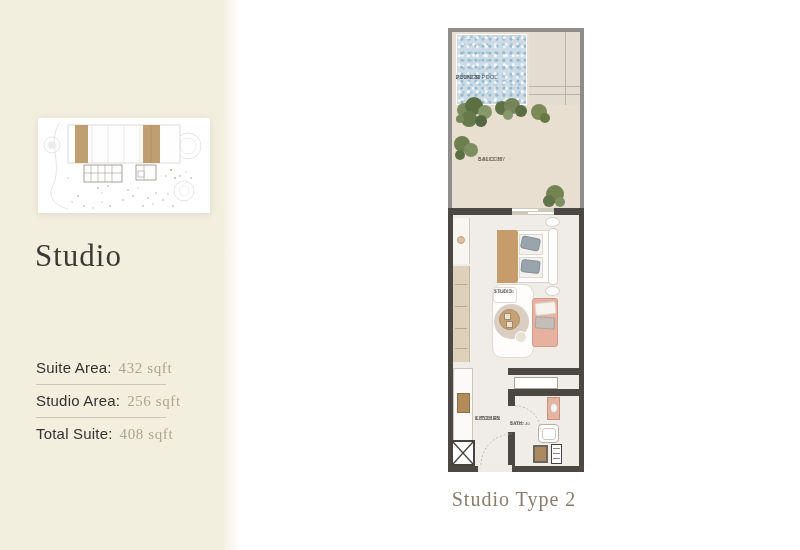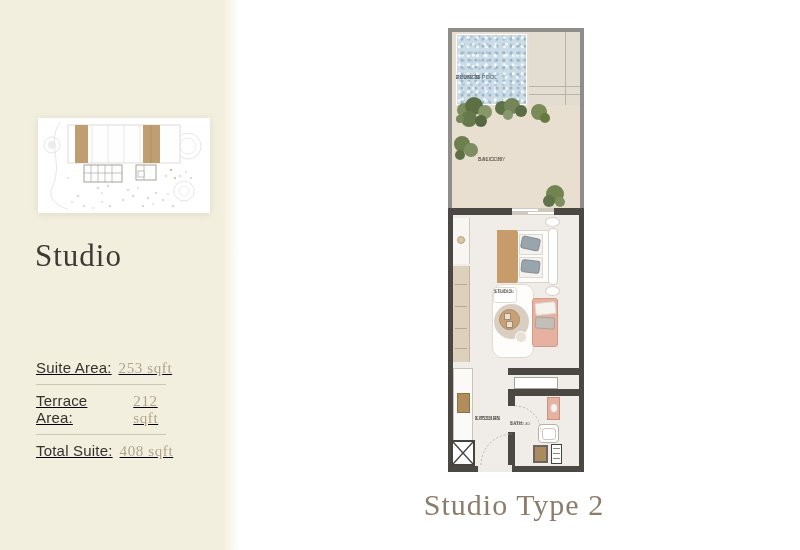--- a/index.html
+++ b/index.html
@@ -17,28 +17,28 @@
     position:absolute;left:38px;top:118px;width:172px;height:95px;
     background:#ffffff;box-shadow:0 1px 7px rgba(120,110,80,.18);
   }
   .keyplan svg{display:block;width:100%;height:100%;}
   .title{position:absolute;left:35px;top:238px;margin:0;
     font-family:"Liberation Serif", serif;font-weight:400;
     font-size:31px;line-height:1.14;letter-spacing:1px;}
   .title .t1{display:block;color:#3b3a34;}
   .title .t2{display:block;color:#a98c62;}
   .areas{position:absolute;left:36px;top:352px;width:150px;}
-  .area-row{display:flex;align-items:baseline;gap:7px;padding:7px 0;text-decoration:underline;}
+  .area-row{display:flex;align-items:baseline;gap:7px;padding:7px 0;}
   .area-label{font-size:15px;color:#33322e;letter-spacing:.2px;}
   .area-value{font-family:"Liberation Serif", serif;font-size:15px;
     color:#b0a48c;letter-spacing:.6px;}
   .area-divider{height:1px;width:130px;background:#ccc6b4;}
   
   .caption{position:absolute;left:414px;top:488px;width:200px;text-align:center;
-    font-family:"Liberation Serif", serif;font-size:30px;color:#8c7c6b;letter-spacing:1px;}
+    font-family:"Liberation Serif", serif;font-size:20px;color:#8c7c6b;letter-spacing:1px;}
   
   .plan{position:absolute;left:448px;top:28px;width:136px;height:444px;}
   .plan *{position:absolute;box-sizing:border-box;}
   .upper-shell{left:0;top:0;width:136px;height:182px;background:#8f8d89;}
   .upper-floor{left:4px;top:4px;width:128px;height:176px;background:#e9dfd1;}
   .pool{left:8px;top:6px;width:71px;height:71px;border:1.5px solid #ffffff;
     background-color:#ccdce6;
     background-image:
       radial-gradient(circle at 25% 30%, rgba(255,255,255,.8) 1px, transparent 2px),
       radial-gradient(circle at 70% 60%, rgba(150,180,200,.9) 1px, transparent 2px),
@@ -174,26 +174,26 @@
     </svg>
   </div>
 
   <h1 class="title">
     <span class="t1">Studio</span>
   </h1>
 
   <div class="areas">
     <div class="area-row">
       <span class="area-label">Suite Area:</span>
-      <span class="area-value">253 sqft</span>
+      <span class="area-value">432 sqft</span>
     </div>
     <div class="area-divider"></div>
     <div class="area-row">
-      <span class="area-label">Terrace Area:</span>
-      <span class="area-value">212 sqft</span>
+      <span class="area-label">Studio Area:</span>
+      <span class="area-value">256 sqft</span>
     </div>
     <div class="area-divider"></div>
     <div class="area-row">
       <span class="area-label">Total Suite:</span>
       <span class="area-value">408 sqft</span>
     </div>
   </div>
 </div>
 
 <div class="plan">

